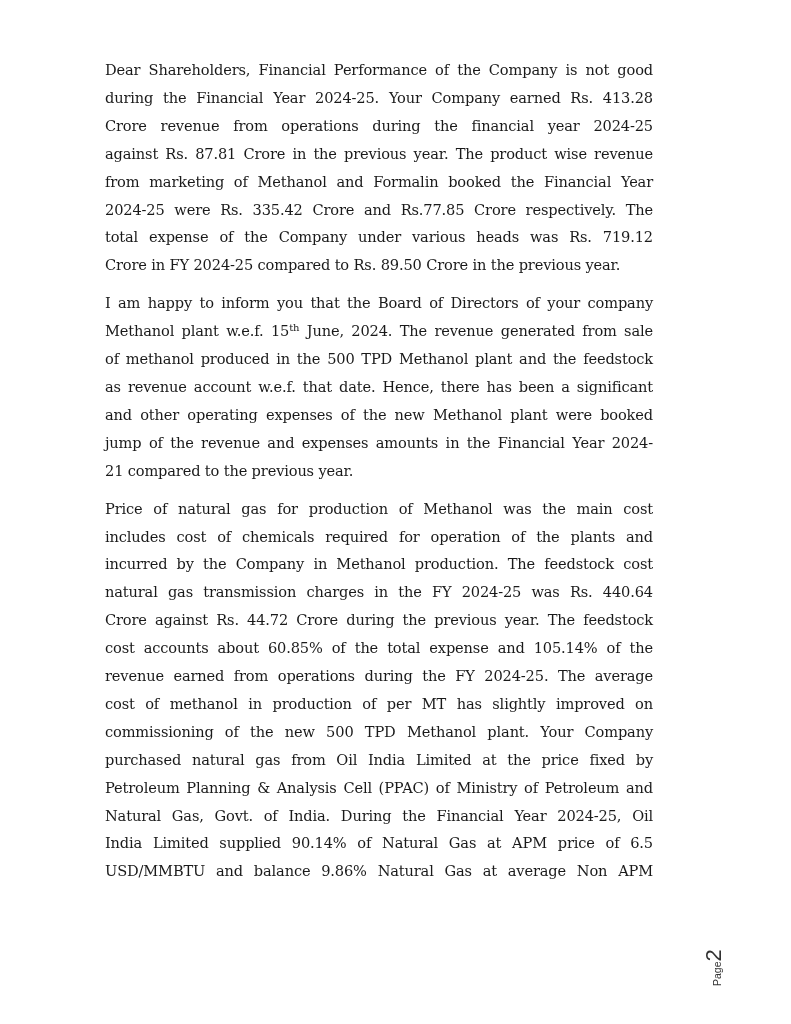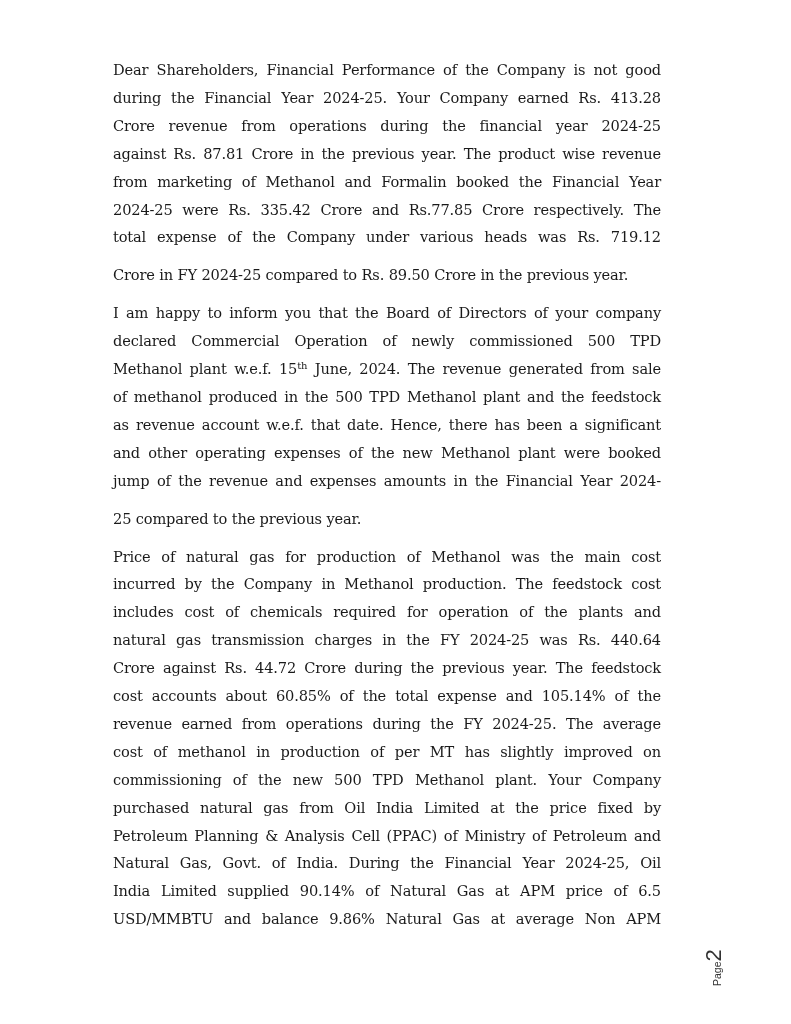--- a/index.html
+++ b/index.html
@@ -1,26 +1,26 @@
 <!DOCTYPE html>
 <html><head>
   <meta charset="utf-8">
   <style>
     html, body { margin: 0; padding: 0; background: #ffffff; }
     body { width: 791px; height: 1024px; position: relative; overflow: hidden; }
     .page { position: absolute; left: 0; top: 0; width: 791px; height: 1024px; background: #fff; }
     .content {
-      position: absolute; left: 113px; top: 56px; width: 548px;
+      position: absolute; left: 105px; top: 56px; width: 548px;
       font-family: "DejaVu Serif", "Liberation Serif", serif;
       font-size: 14.6px; line-height: 27.9px; color: #1a1a1a;
       letter-spacing: -0.15px;
     }
     .para { margin: 0 0 10px 0; text-align: justify; }
     .line { display: block; text-align: justify; text-align-last: justify; white-space: nowrap; }
-    .line.last { text-align-last: left; margin-top: 10px; }
+    .line.last { text-align-last: left; }
     .line sup { font-size: 10px; line-height: 0; vertical-align: 5px; }
     .page-number {
       position: absolute; left: 703px; top: 944px; width: 30px; height: 42px;
     }
     .page-number .inner {
       position: absolute; left: 0; top: 0;
       transform: rotate(-90deg); transform-origin: 21px 21px;
       width: 42px; height: 30px; white-space: nowrap;
       font-family: "Liberation Sans", sans-serif; color: #333;
     }
@@ -37,32 +37,31 @@
       <span class="line">during the Financial Year 2024-25. Your Company earned Rs. 413.28</span>
       <span class="line">Crore revenue from operations during the financial year 2024-25</span>
       <span class="line">against Rs. 87.81 Crore in the previous year. The product wise revenue</span>
       <span class="line">from marketing of Methanol and Formalin booked the Financial Year</span>
       <span class="line">2024-25 were Rs. 335.42 Crore and Rs.77.85 Crore respectively. The</span>
       <span class="line">total expense of the Company under various heads was Rs. 719.12</span>
       <span class="line last">Crore in FY 2024-25 compared to Rs. 89.50 Crore in the previous year.</span>
     </div>
     <div class="para">
       <span class="line">I am happy to inform you that the Board of Directors of your company</span>
-      <span class="line">declared Commercial Operation of newly commissioned 500 TPD</span>
       <span class="line"><span>Methanol plant w.e.f. 15</span><sup>th</sup><span> June, 2024. The revenue generated from sale</span></span>
       <span class="line">of methanol produced in the 500 TPD Methanol plant and the feedstock</span>
       <span class="line">as revenue account w.e.f. that date. Hence, there has been a significant</span>
       <span class="line">and other operating expenses of the new Methanol plant were booked</span>
       <span class="line">jump of the revenue and expenses amounts in the Financial Year 2024-</span>
-      <span class="line last">25 compared to the previous year.</span>
+      <span class="line last">21 compared to the previous year.</span>
     </div>
     <div class="para">
       <span class="line">Price of natural gas for production of Methanol was the main cost</span>
+      <span class="line">includes cost of chemicals required for operation of the plants and</span>
       <span class="line">incurred by the Company in Methanol production. The feedstock cost</span>
-      <span class="line">includes cost of chemicals required for operation of the plants and</span>
       <span class="line">natural gas transmission charges in the FY 2024-25 was Rs. 440.64</span>
       <span class="line">Crore against Rs. 44.72 Crore during the previous year. The feedstock</span>
       <span class="line">cost accounts about 60.85% of the total expense and 105.14% of the</span>
       <span class="line">revenue earned from operations during the FY 2024-25. The average</span>
       <span class="line">cost of methanol in production of per MT has slightly improved on</span>
       <span class="line">commissioning of the new 500 TPD Methanol plant. Your Company</span>
       <span class="line">purchased natural gas from Oil India Limited at the price fixed by</span>
       <span class="line">Petroleum Planning &amp; Analysis Cell (PPAC) of Ministry of Petroleum and</span>
       <span class="line">Natural Gas, Govt. of India. During the Financial Year 2024-25, Oil</span>
       <span class="line">India Limited supplied 90.14% of Natural Gas at APM price of 6.5</span>

